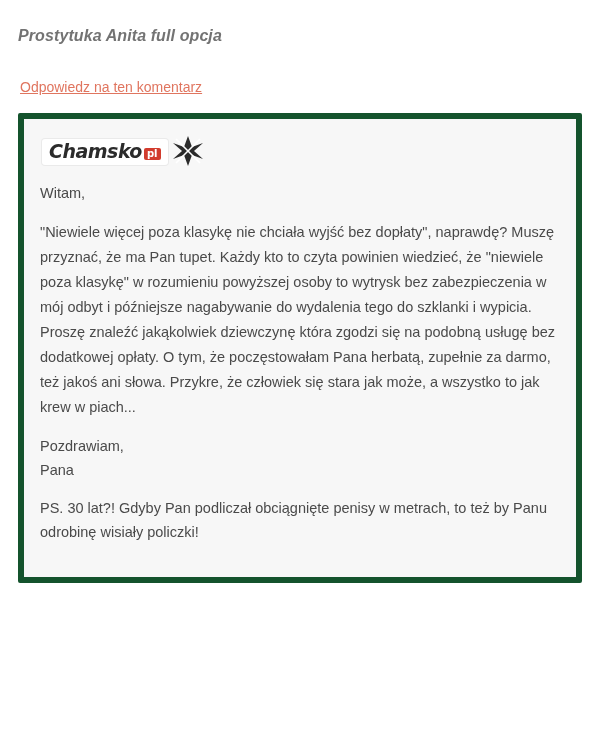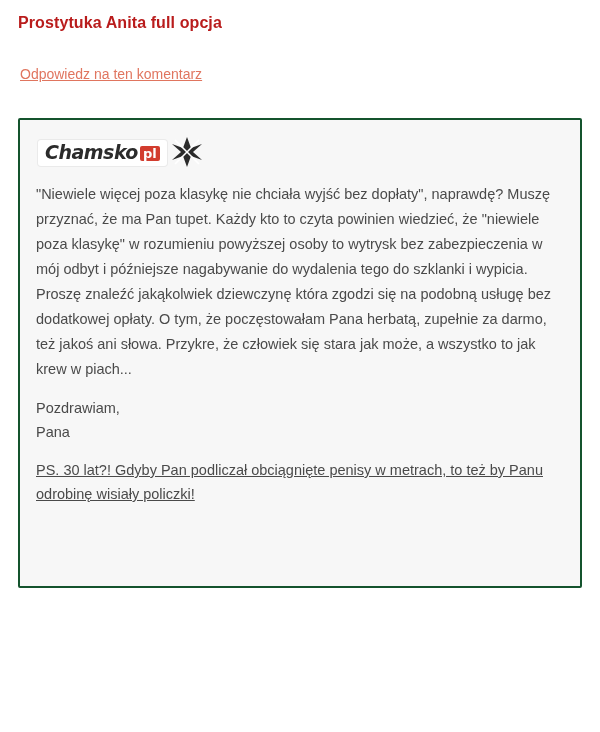--- a/index.html
+++ b/index.html
@@ -17,42 +17,43 @@
   .page {
     width: 600px;
     height: 732px;
     box-sizing: border-box;
     padding: 10px 14px 0 14px;
     position: relative;
   }
   .title {
     font-size: 16px;
     font-weight: bold;
-    color: #b91c1c;
+    color: #737373;
     letter-spacing: 0.1px;
-    margin: 4px 0 18px 4px;
+    margin: 17px 0 18px 4px;
+    font-style: italic;
   }
   .comment-body {
     margin: 0 2px 0 6px;
   }
   .comment-body p {
     margin: 0 0 6px 0;
     font-size: 14.5px;
     line-height: 25px;
     color: #4a4a4a;
   }
   .reply-link {
-    margin: 16px 0 32px 6px;
+    margin: 16px 0 14px 6px;
     font-size: 14px;
     color: #e0755f;
     display: inline-block;
   }
   .quote-box {
     margin: 4px 4px 0 4px;
-    border: 2px solid #14532d;
+    border: 6px solid #14532d;
     background: #f7f7f7;
     border-radius: 2px;
     padding: 16px 16px 14px 16px;
     box-sizing: border-box;
     min-height: 470px;
     position: relative;
   }
   .watermark {
     display: inline-flex;
     align-items: center;
@@ -72,21 +73,21 @@
     font-weight: bold;
     font-style: italic;
     font-size: 19px;
     color: #2b2b2b;
     letter-spacing: -0.5px;
     line-height: 1;
   }
   .wm-sub {
     font-family: "DejaVu Sans", sans-serif;
     font-weight: bold;
-    font-size: 13px;
+    font-size: 10px;
     color: #ffffff;
     background: #d23c2e;
     border-radius: 2px;
     padding: 1px 3px;
     margin-left: 2px;
     line-height: 1;
     position: relative;
     top: -1px;
   }
   .wm-mark {
@@ -96,21 +97,20 @@
   }
   .quote-body p {
     margin: 0 0 14px 0;
     font-size: 14.5px;
     line-height: 25px;
     color: #4a4a4a;
   }
   .quote-body p.tight {
     margin-bottom: 0;
     line-height: 24px;
-    text-decoration: underline;
   }
   .sign-block {
     margin: 8px 0 14px 0;
   }
   .sign-block div {
     font-size: 14.5px;
     line-height: 24px;
     color: #4a4a4a;
   }
 </style>
@@ -138,20 +138,21 @@
           </g>
           <g stroke="#ffffff" stroke-width="1.6" fill="none">
             <line x1="5" y1="3" x2="29" y2="27"></line>
             <line x1="29" y1="3" x2="5" y2="27"></line>
           </g>
         </svg>
       </span>
     </div>
 
     <div class="quote-body">
+      <p>Witam,</p>
       <p>"Niewiele więcej poza klasykę nie chciała wyjść bez dopłaty", naprawdę? Muszę przyznać, że ma Pan tupet. Każdy kto to czyta powinien wiedzieć, że "niewiele poza klasykę" w rozumieniu powyższej osoby to wytrysk bez zabezpieczenia w mój odbyt i późniejsze nagabywanie do wydalenia tego do szklanki i wypicia. Proszę znaleźć jakąkolwiek dziewczynę która zgodzi się na podobną usługę bez dodatkowej opłaty. O tym, że poczęstowałam Pana herbatą, zupełnie za darmo, też jakoś ani słowa. Przykre, że człowiek się stara jak może, a wszystko to jak krew w piach...</p>
       <div class="sign-block">
         <div>Pozdrawiam,</div>
         <div>Pana</div>
       </div>
       <p class="tight">PS. 30 lat?! Gdyby Pan podliczał obciągnięte penisy w metrach, to też by Panu odrobinę wisiały policzki!</p>
     </div>
 
   </div>
 

